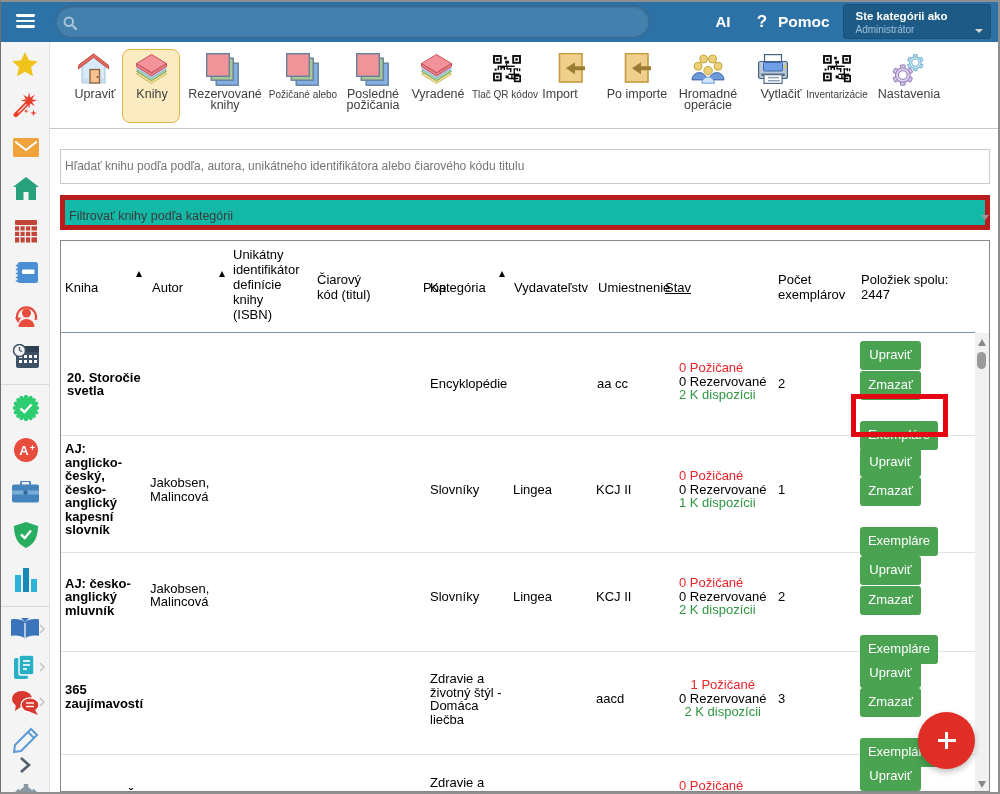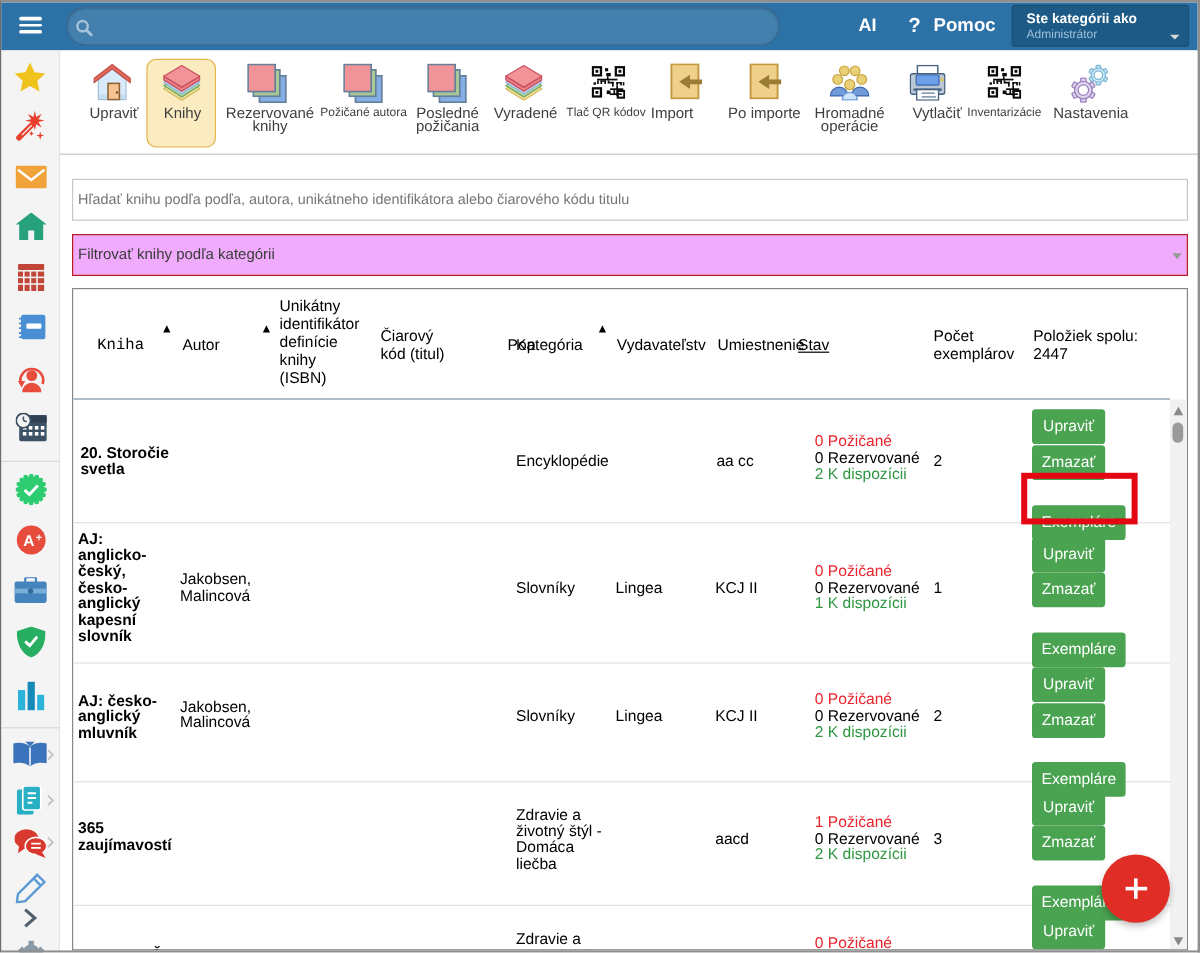--- a/index.html
+++ b/index.html
@@ -24,21 +24,21 @@
 .sep { position:absolute; left:0; width:49px; height:1px; background:#d9d9d9; }
 
 #toolbar { left:50px; top:42px; width:948px; height:86.5px; background:#fff; border-bottom:1px solid #c6c6c6; }
 .tlabel { position:absolute; top:47.2px; text-align:center; font-size:12.5px; color:#3e3e3e; line-height:10.5px; }
 .tlabel.small { font-size:10px; top:48.3px; }
 .ticon { position:absolute; top:9px; }
 #knihysel { position:absolute; left:72px; top:7px; width:58px; height:73.5px; background:#faecc0; border:1.5px solid #e4b54a; border-radius:8px; }
 
 #input1 { left:60px; top:149px; width:930px; height:35px; border:1px solid #c9c9c9; background:#fff; }
 #input1 span { position:absolute; left:4px; top:0; height:33px; line-height:33px; color:#757575; font-size:12px; }
-#input2 { left:60px; top:195px; width:930px; height:35px; border:1px solid #b91c1c; background:#f0abfc; }
+#input2 { left:60px; top:195px; width:930px; height:35px; border:5px solid #b91c1c; background:#14b8a6; }
 #input2 span { position:absolute; left:4px; top:0; height:33px; line-height:33px; color:#3a3a3a; font-size:12.5px; }
 #input2 .arr { position:absolute; left:916px; top:15px; width:0; height:0; border-left:4px solid transparent; border-right:4px solid transparent; border-top:5px solid #999; }
 #tablebox { left:60px; top:240px; width:930px; height:552px; border:1px solid #888; background:#fff; overflow:hidden; }
 
 .hl { position:absolute; font-size:13px; color:#000; line-height:15px; }
 .harr { position:absolute; width:0; height:0; border-left:3.8px solid transparent; border-right:3.8px solid transparent; border-bottom:6.5px solid #000; }
 #hsep { position:absolute; left:0px; top:91px; width:914px; height:1px; background:#7d93a6; }
 .rowsep { position:absolute; left:0px; width:914px; height:1px; background:#e2e2e2; }
 .cell { position:absolute; font-size:13px; line-height:13.5px; color:#000; }
 .cell.b { font-weight:bold; }
@@ -294,21 +294,21 @@
       <rect x="5.2" y="5.2" width="22" height="22" fill="#a9c695" stroke="#64809b" stroke-width="1.4"></rect>
       <rect x="0.7" y="0.7" width="22.6" height="22.6" fill="#f0949a" stroke="#64809b" stroke-width="1.4"></rect>
     </svg>
     <div class="tlabel" style="left:115px;width:120px">Rezervované<br>knihy</div>
 
     <svg class="ticon" style="left:236px;top:11px" width="34" height="33" viewBox="0 0 34 33">
       <rect x="10.2" y="10.2" width="22" height="22" fill="#85aee4" stroke="#64809b" stroke-width="1.4"></rect>
       <rect x="5.2" y="5.2" width="22" height="22" fill="#a9c695" stroke="#64809b" stroke-width="1.4"></rect>
       <rect x="0.7" y="0.7" width="22.6" height="22.6" fill="#f0949a" stroke="#64809b" stroke-width="1.4"></rect>
     </svg>
-    <div class="tlabel small" style="left:193px;width:120px">Požičané autora</div>
+    <div class="tlabel small" style="left:193px;width:120px">Požičané alebo</div>
 
     <svg class="ticon" style="left:306px;top:11px" width="34" height="33" viewBox="0 0 34 33">
       <rect x="10.2" y="10.2" width="22" height="22" fill="#85aee4" stroke="#64809b" stroke-width="1.4"></rect>
       <rect x="5.2" y="5.2" width="22" height="22" fill="#a9c695" stroke="#64809b" stroke-width="1.4"></rect>
       <rect x="0.7" y="0.7" width="22.6" height="22.6" fill="#f0949a" stroke="#64809b" stroke-width="1.4"></rect>
     </svg>
     <div class="tlabel" style="left:263px;width:120px">Posledné<br>požičania</div>
 
     <svg class="ticon" style="left:371px;top:12px" width="31" height="30" viewBox="0 0 31 30">
       <polygon points="15.5,10.5 30.5,20 15.5,29.5 0.5,20" fill="#f2e094" stroke="#d3ba5e" stroke-width="1"></polygon>
@@ -484,21 +484,21 @@
   </div>
   <div id="input1" class="abs">
       <span>Hľadať knihu podľa podľa, autora, unikátneho identifikátora alebo čiarového kódu titulu</span>
     </div>
   <div id="input2" class="abs">
       <span>Filtrovať knihy podľa kategórii</span>
       <div class="arr"></div>
     </div>
   <div id="tablebox" class="abs">
 
-    <div class="hl" style="left:20px; top:39px;font-family:Liberation Mono, monospace;">Kniha</div>
+    <div class="hl" style="left:4px; top:39px;">Kniha</div>
     <div class="harr" style="left:75px; top:30px;"></div>
     <div class="hl" style="left:91px; top:39px;">Autor</div>
     <div class="harr" style="left:158px; top:30px;"></div>
     <div class="hl" style="left:172px; top:6px;">Unikátny<br>identifikátor<br>definície<br>knihy<br>(ISBN)</div>
     <div class="hl" style="left:256px; top:31px;">Čiarový<br>kód (titul)</div>
     <div class="hl" style="left:339px; top:39px;margin-left:23px;">Pop</div>
     <div class="hl" style="left:369px; top:39px;">Kategória</div>
     <div class="harr" style="left:438px; top:30px;"></div>
     <div class="hl" style="left:453px; top:39px;">Vydavateľstv</div>
     <div class="hl" style="left:537px; top:39px;">Umiestnenie</div>
@@ -540,21 +540,21 @@
     <div class="cell" style="left:535px; top:348.8px;">KCJ II</div>
     <div class="cell" style="left:618px; top:335.1px;"><span class="red">0 Požičané</span><br>0 Rezervované<br><span class="grn">2 K dispozícii</span></div>
     <div class="cell" style="left:717px; top:348.7px;">2</div>
     <div class="btn" style="top:314.6px">Upraviť</div>
     <div class="btn" style="top:344.5px">Zmazať</div>
     <div class="btn wide" style="top:374.4px">Exempláre</div>
 
     <div class="cell b" style="left:4px; top:442.2px;">365<br>zaujímavostí</div>
     <div class="cell" style="left:369px; top:431px;">Zdravie a<br>životný štýl -<br>Domáca<br>liečba</div>
     <div class="cell" style="left:535px; top:450.9px;">aacd</div>
-    <div class="cell" style="left:618px; top:437.1px;"><span class="red">1 Požičané</span><br>0 Rezervované<br><span class="grn">2 K dispozícii</span></div>
+    <div class="cell" style="left:618px; top:437.1px;text-align:center;"><span class="red">1 Požičané</span><br>0 Rezervované<br><span class="grn">2 K dispozícii</span></div>
     <div class="cell" style="left:717px; top:450.9px;">3</div>
     <div class="btn" style="top:417.5px">Upraviť</div>
     <div class="btn" style="top:447.4px">Zmazať</div>
     <div class="btn wide" style="top:477.3px">Exempláre</div>
 
     <div class="cell b" style="left:65px; top:547.5px;">Č</div>
     <div class="cell" style="left:369px; top:535px;">Zdravie a<br>životný štýl -</div>
     <div class="cell" style="left:618px; top:537.5px;"><span class="red">0 Požičané</span><br>0 Rezervované</div>
     <div class="btn" style="top:521px">Upraviť</div>
     <div id="sbar">

